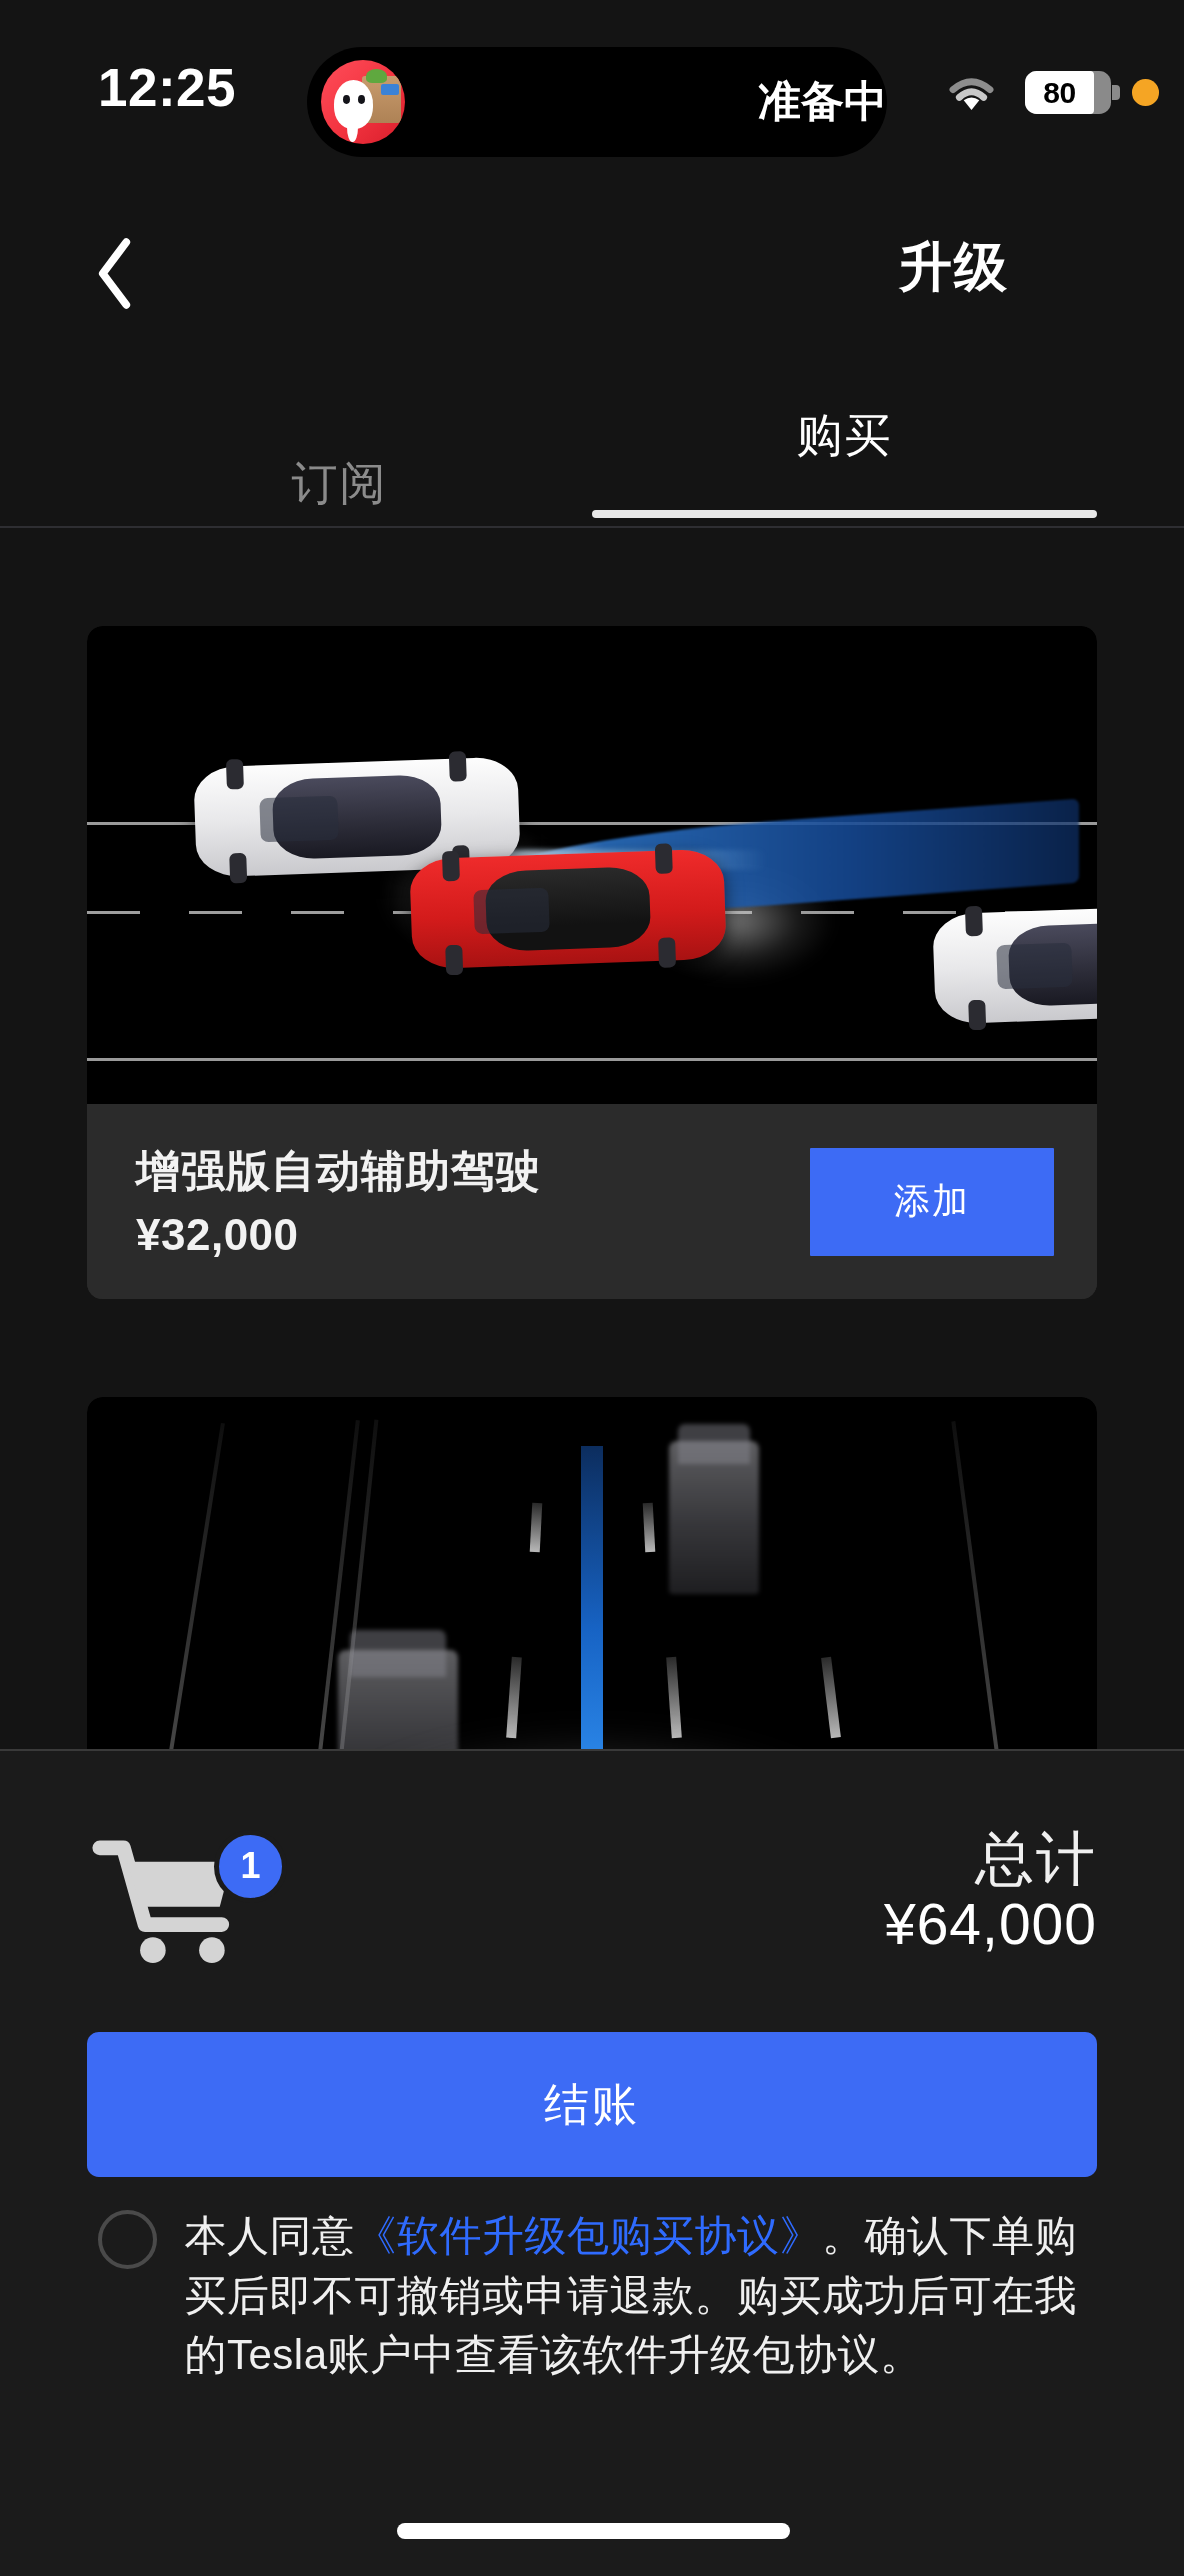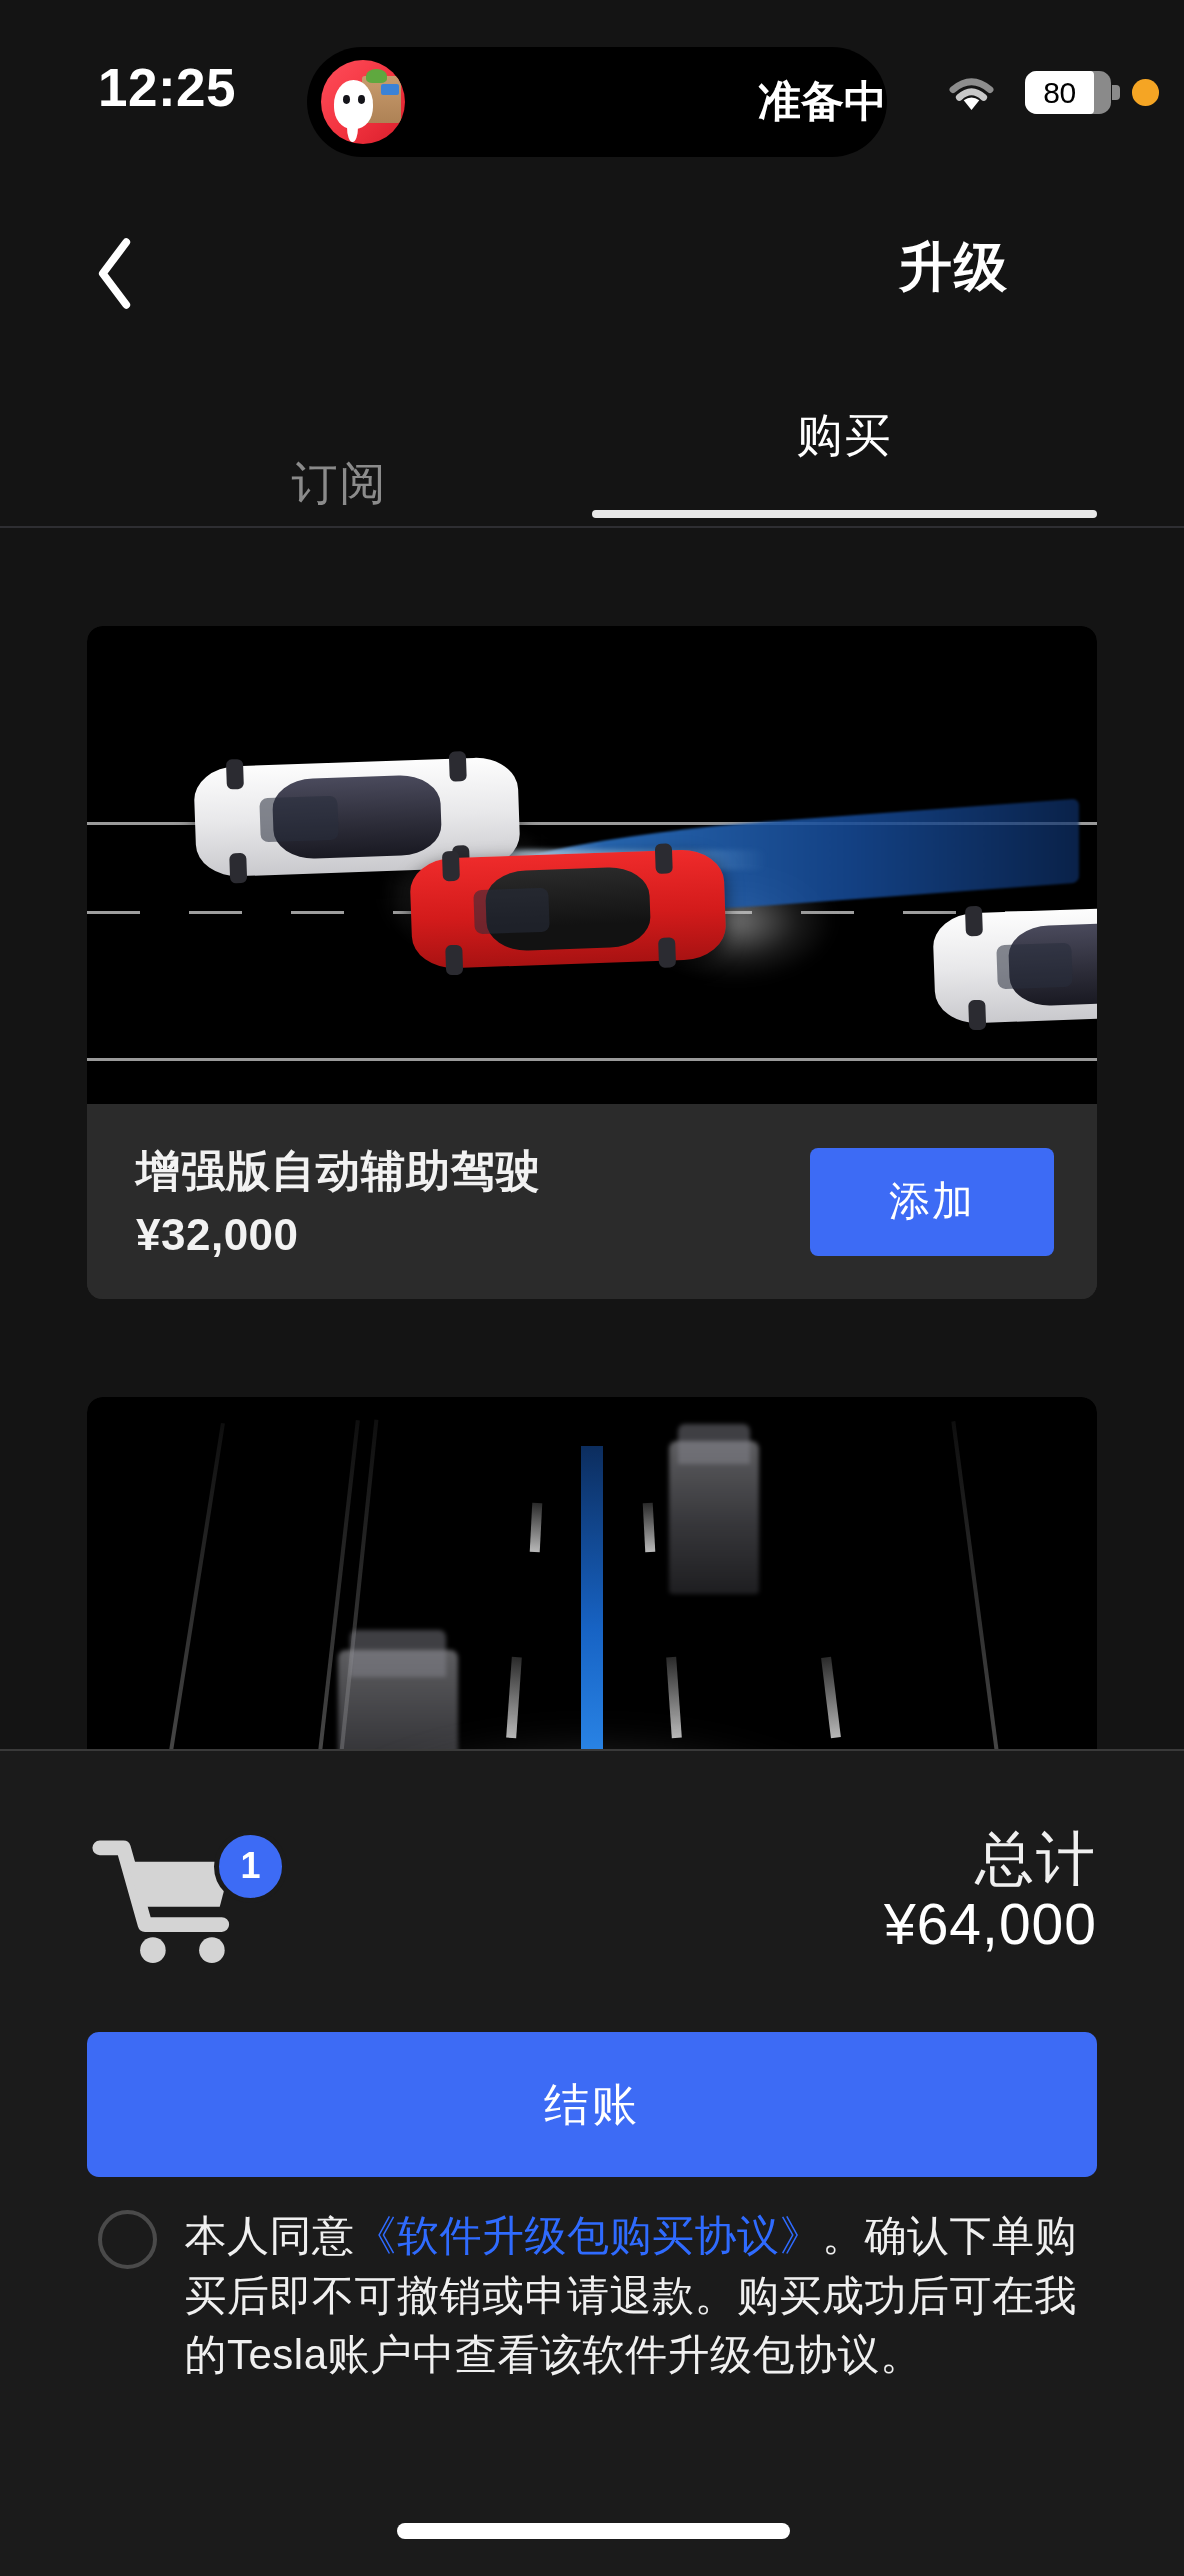--- a/index.html
+++ b/index.html
@@ -67,21 +67,21 @@
     width:86px; height:43px; border-radius:11.8px;
     background:#8a8a8a;
   }
   #battery .fill {
     position:absolute; left:0; top:0; height:43px; width:69px;
     background:#ffffff; border-radius:11.8px 3.9px 3.9px 11.8px;
   }
   #battery .pct {
     position:absolute; left:0; top:0; width:69px; height:43px;
     display:flex; align-items:center; justify-content:center;
-    font-size:30px; font-weight:400; color:#000000; letter-spacing:-0.5px;border-radius:20px;
+    font-size:30px; font-weight:700; color:#000000; letter-spacing:-0.5px;border-radius:20px;
   }
   #battery .nub {
     position:absolute; right:-8.8px; top:13.8px; width:7.9px; height:15.7px;
     background:#8a8a8a; border-radius:0 3.9px 3.9px 0;
   }
   #privacy-dot {
     position:absolute; left:1132px; top:79px;
     width:26.5px; height:26.5px; border-radius:50%; background:#f5a524;
   }
 
@@ -224,24 +224,24 @@
     display:flex; align-items:center; padding:0 43px 0 49px; background:#2b2b2b;
   }
   .card-text { flex:1; }
   .product-name {
     font-size:44px; font-weight:600; color:#f2f2f2; letter-spacing:1px; line-height:1.25;
   }
   .product-price {
     font-size:44px; font-weight:600; color:#f2f2f2; letter-spacing:0.5px; margin-top:11.8px;
   }
   .add-button {
-    flex:none; width:244px; height:108px; border-radius:8px;
+    flex:none; width:244px; height:108px; border-radius:1px;
     background:#3d6bf5; border:none; cursor:pointer;
     display:flex; align-items:center; justify-content:center;
-    font-size:41px; font-weight:500; color:#ffffff; letter-spacing:2px;
+    font-size:36px; font-weight:500; color:#ffffff; letter-spacing:2px;
     font-family:"Liberation Sans","DejaVu Sans",sans-serif;
   }
 
   
   #bottom-sheet {
     position:absolute; left:0; bottom:0; width:1185px; height:827px;
     background:#1b1b1b; border-top:2px solid #3a3a3a;
   }
   #cart-row { position:absolute; top:69px; left:0; width:1185px; height:157px; }
   #cart-icon-wrap { position:absolute; left:88px; top:9.8px; width:177px; height:138px; }

